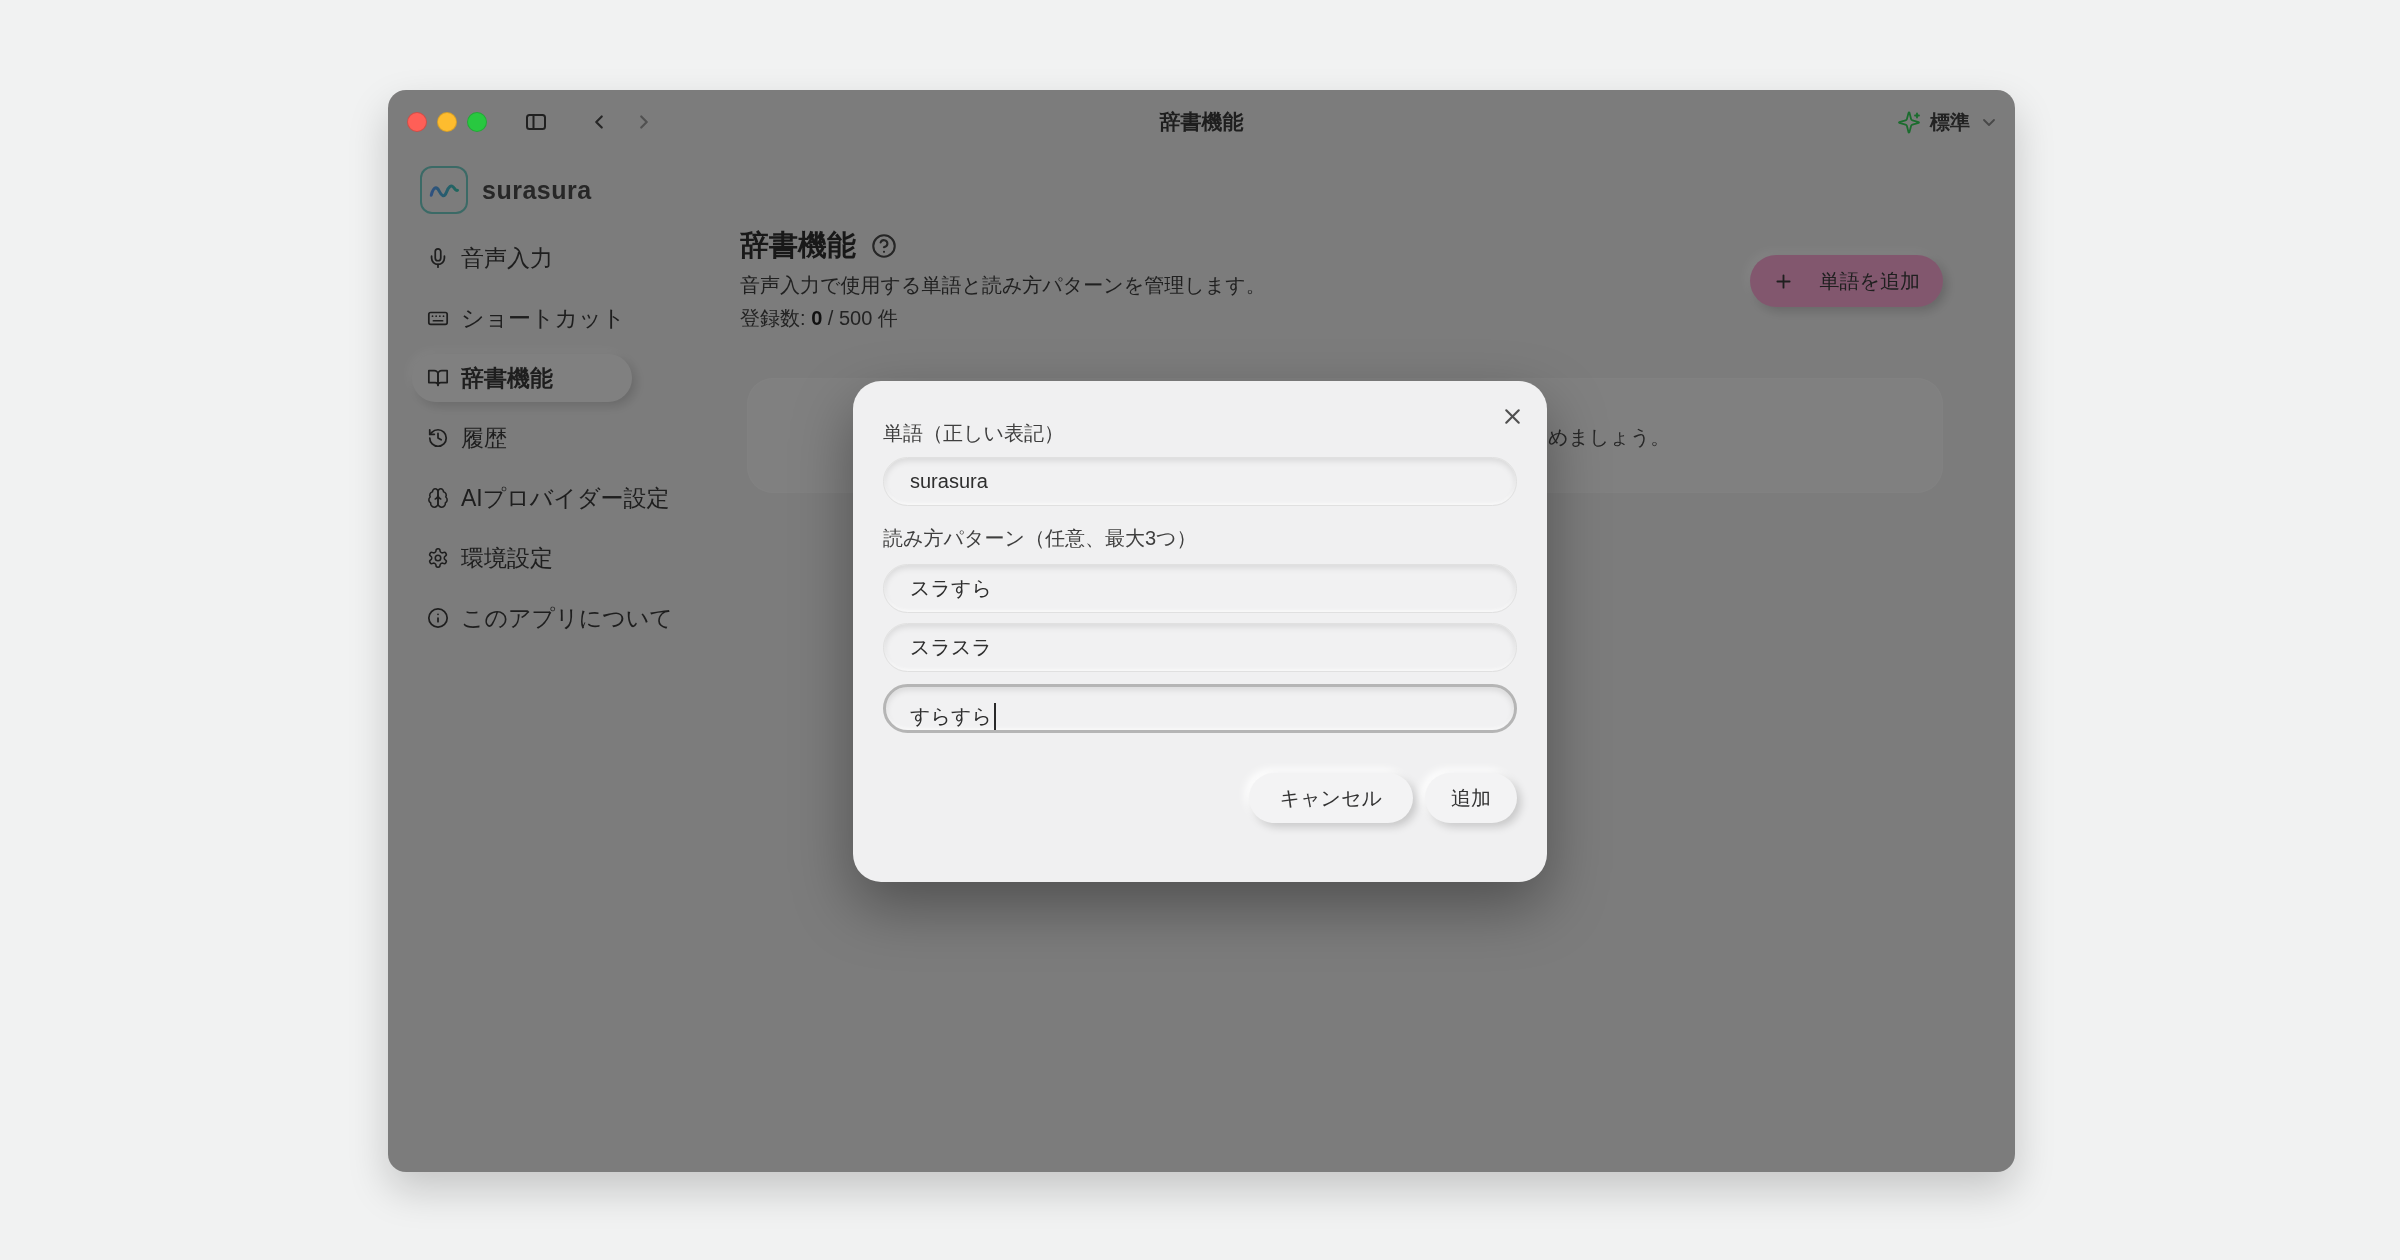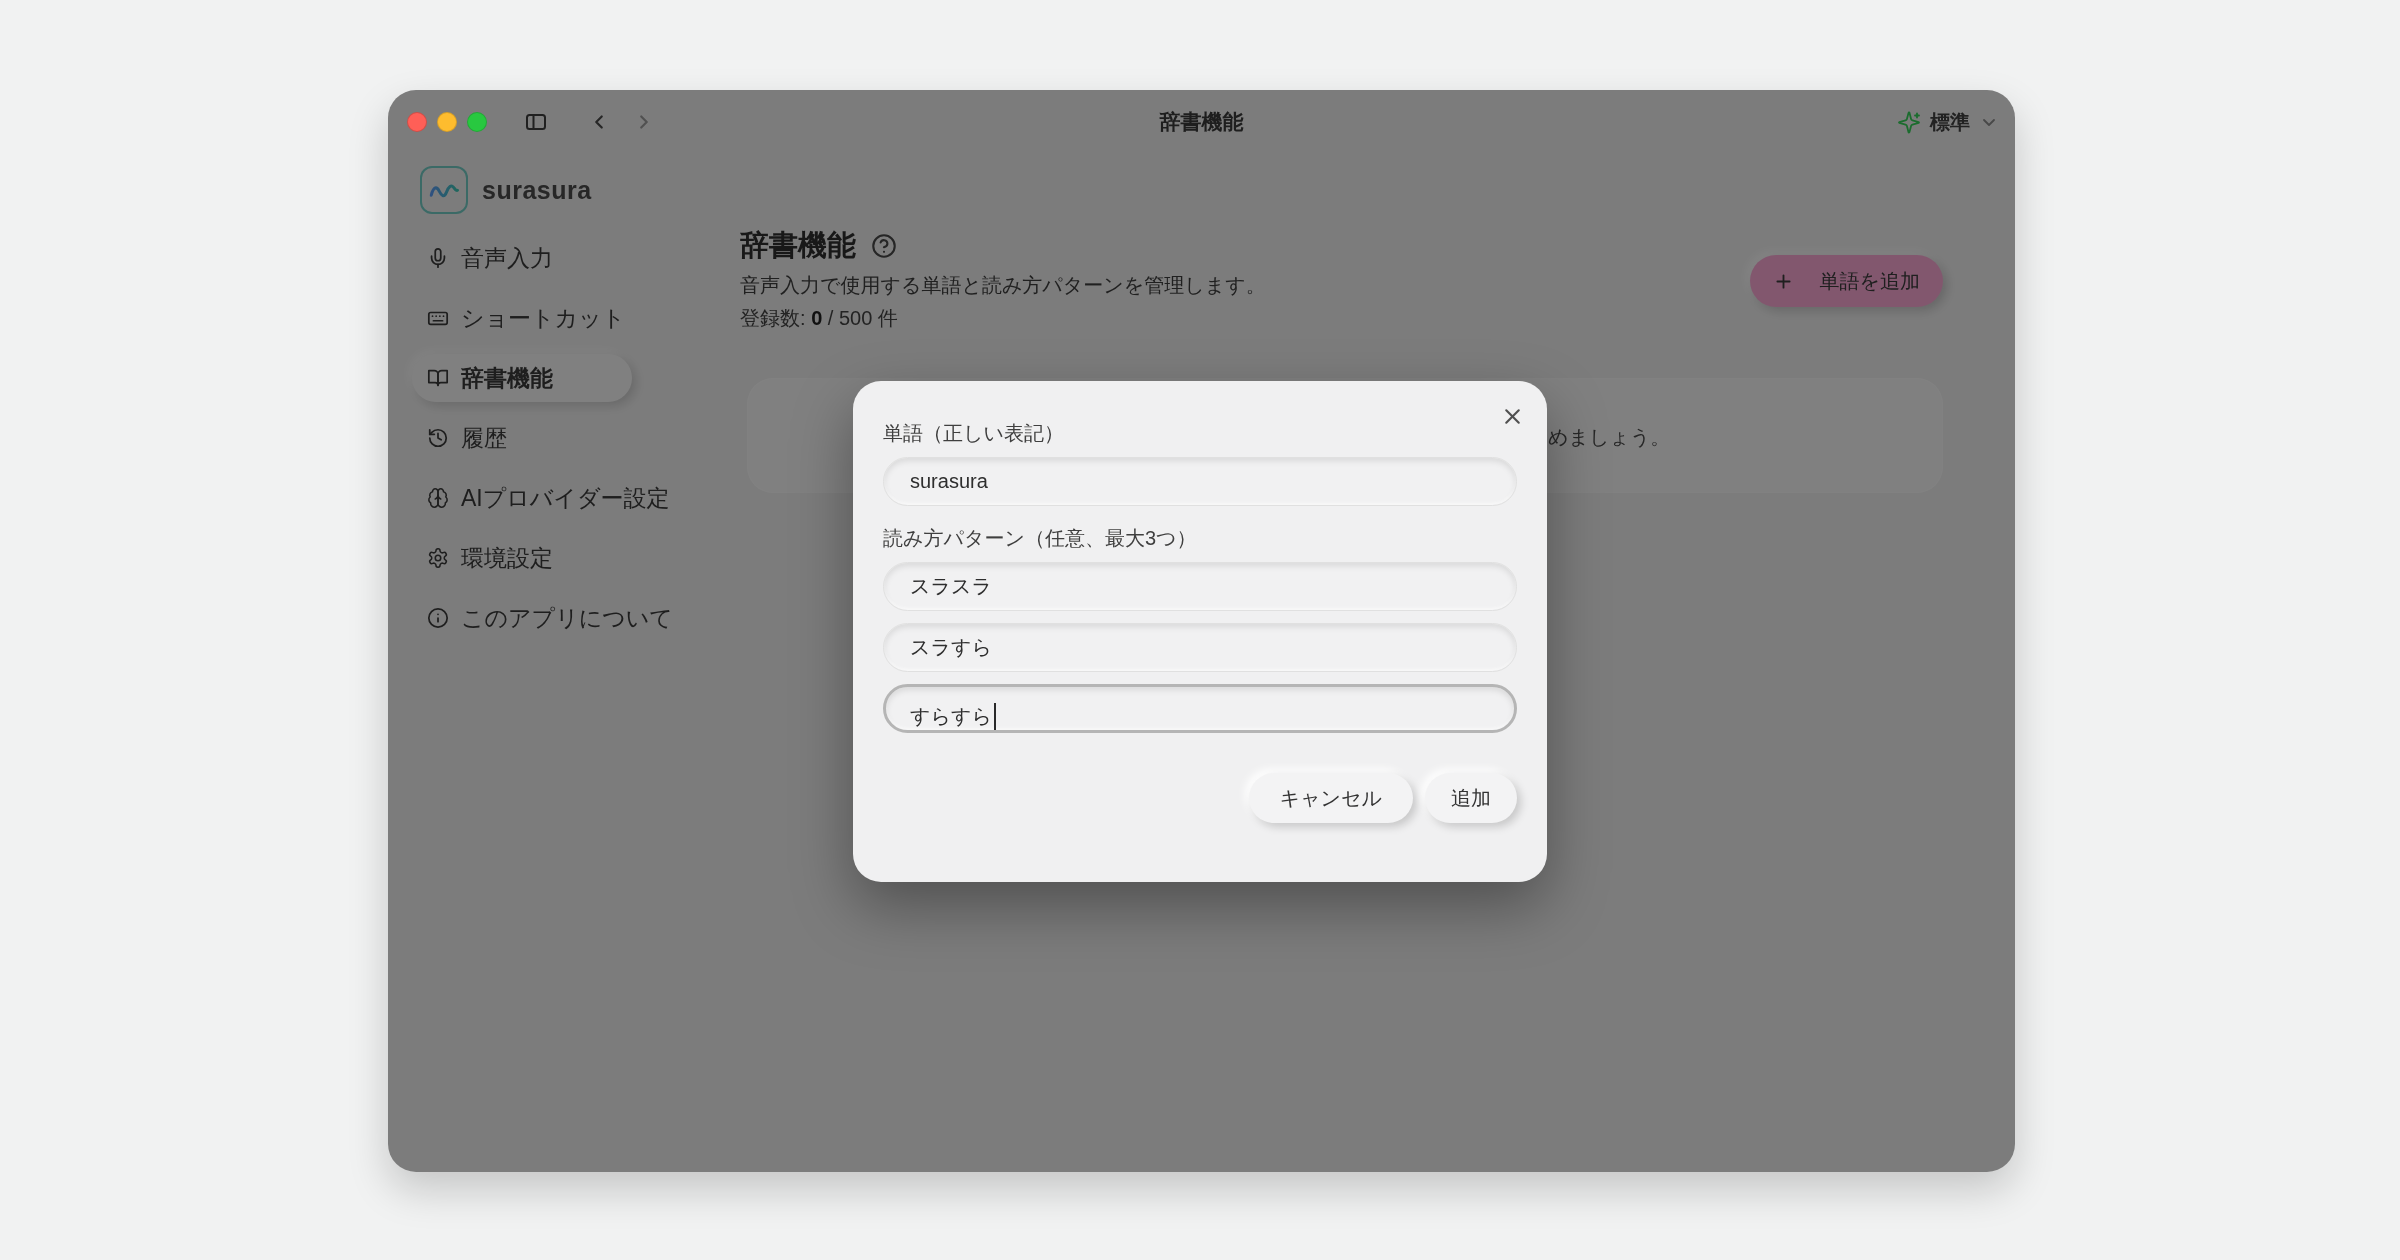--- a/index.html
+++ b/index.html
@@ -8,21 +8,21 @@
     background: #f1f2f2;
     font-family: "Liberation Sans", "DejaVu Sans", sans-serif;
     color: #3b3b3b;
   }
   svg { display: block; }
 
   
   .window {
     position: absolute; left: 388px; top: 90px;
     width: 1627px; height: 1082px;
-    background: #ededed; border-radius: 28px;
+    background: #ededed; border-radius: 18px;
     overflow: hidden;
     box-shadow: 0 18px 40px rgba(0,0,0,0.18);
   }
 
   
   .titlebar {
     position: absolute; left: 0; top: 0; right: 0; height: 64px;
     display: flex; align-items: center; padding-left: 19px;
   }
   .traffic { position: relative; z-index: 6; display: flex; gap: 10px; }
@@ -330,22 +330,22 @@
             <path d="M6 6l12 12"></path>
             <path d="M18 6L6 18"></path>
           </svg>
       </span>
     </button>
 
     <div class="field-label lbl-1">単語（正しい表記）</div>
     <input class="n-input mt-10" type="text" value="surasura" style="">
 
     <div class="field-label lbl-2">読み方パターン（任意、最大3つ）</div>
+    <input class="n-input mt-12" type="text" value="スラすら" style="">
     <input class="n-input mt-10" type="text" value="スラスラ" style="">
-    <input class="n-input mt-12" type="text" value="スラすら" style="">
     <div class="n-input mt-12 focused" role="textbox">
       <span>すらすら</span>
       <span class="caret"></span>
     </div>
 
     <div class="dialog-actions">
       <button class="pill-btn btn-cancel">キャンセル</button>
       <button class="pill-btn btn-add">追加</button>
     </div>
   </div>

